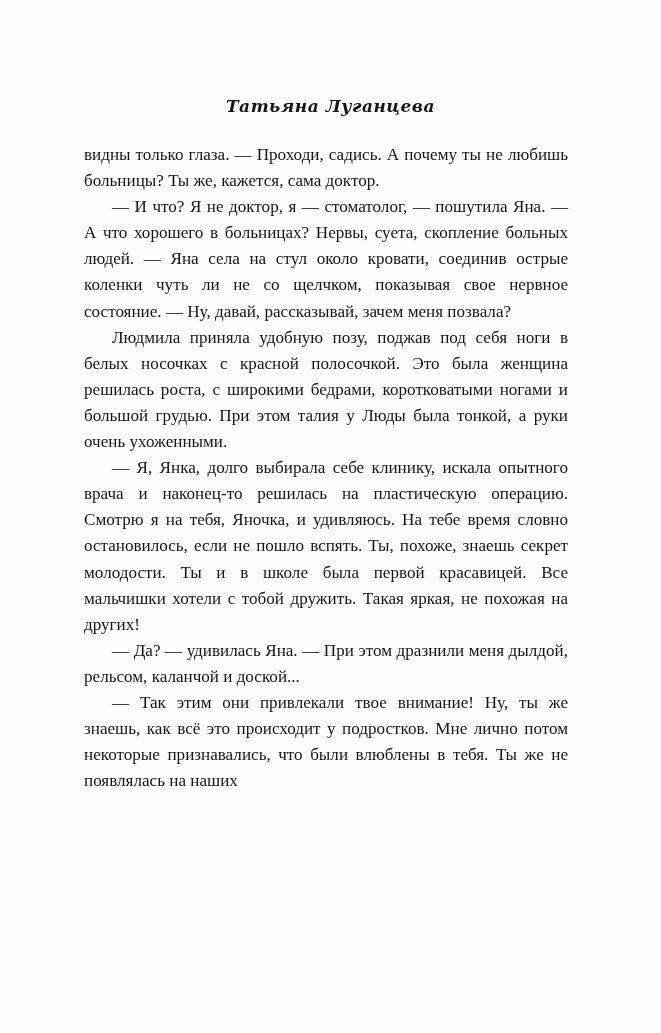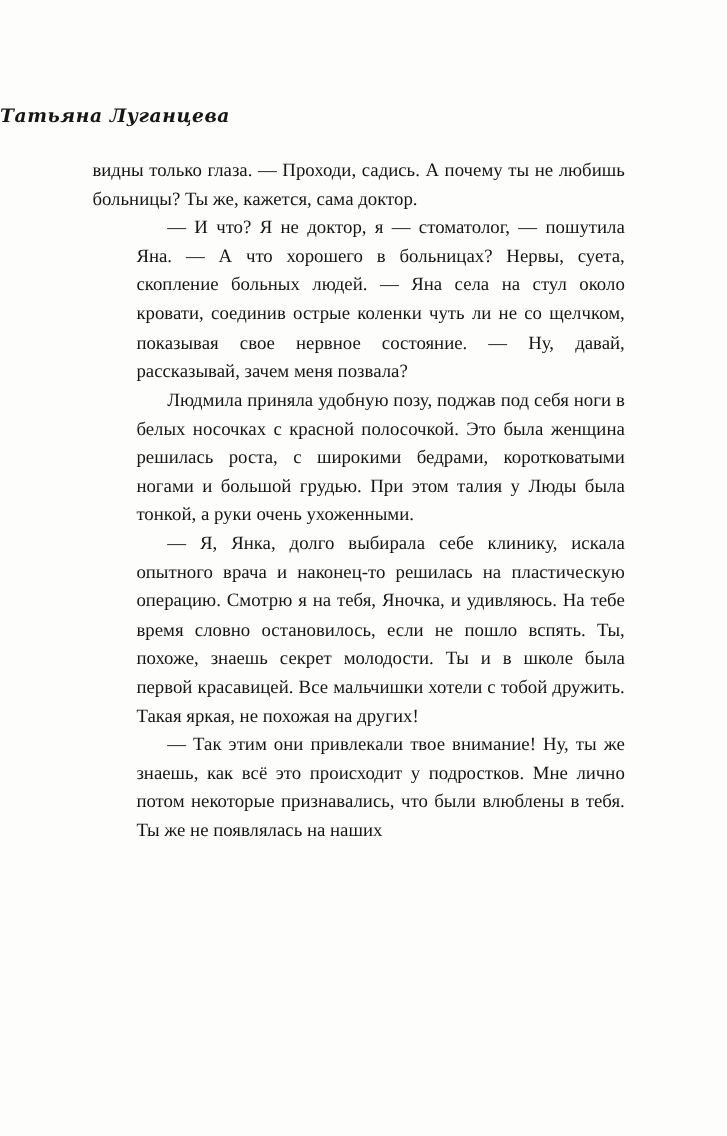--- a/index.html
+++ b/index.html
@@ -20,20 +20,21 @@
     left: 0; top: 0;
     width: 661px;
     height: 1033px;
     background: #fdfdfb;
   }
   .header {
     position: absolute;
     left: 0;
     top: 96px;
     width: 661px;
+    text-align: center;
   }
   .author-name {
     font-family: "DejaVu Serif", serif;
     font-style: italic;
     font-weight: bold;
     font-size: 17px;
     letter-spacing: 0.5px;
     color: #161616;
   }
   .body-text {
@@ -46,21 +47,20 @@
     margin: 0;
     font-size: 17.1px;
     line-height: 26.1px;
     text-align: justify;
     text-justify: inter-word;
     color: #151515;
     hyphens: manual;
   }
   .body-text p.indent {
     text-indent: 28px;
-    margin-left: 40px;
   }
   .footer {
     position: absolute;
     left: 0;
     bottom: 0;
     width: 661px;
     height: 160px;
   }
 </style>
 </head>
@@ -70,20 +70,21 @@
 
   <div class="header">
     <span class="author-name">Татьяна Луганцева</span>
   </div>
 
   <div class="body-text">
     <p>видны только глаза. — Проходи, садись. А почему ты не любишь больницы? Ты же, кажется, сама доктор.</p>
     <p class="indent">— И что? Я не доктор, я — стоматолог, — пошутила Яна. — А что хорошего в больницах? Нервы, суета, скопление больных людей. — Яна села на стул около кровати, соединив острые коленки чуть ли не со щелчком, показывая свое нервное состояние. — Ну, давай, рассказывай, зачем меня позвала?</p>
     <p class="indent">Людмила приняла удобную позу, поджав под себя ноги в белых носочках с красной полосочкой. Это была женщина решилась роста, с широкими бедрами, коротковатыми ногами и большой грудью. При этом талия у Люды была тонкой, а руки очень ухоженными.</p>
     <p class="indent">— Я, Янка, долго выбирала себе клинику, искала опытного врача и наконец-то решилась на пластическую операцию. Смотрю я на тебя, Яночка, и удивляюсь. На тебе время словно остановилось, если не пошло вспять. Ты, похоже, знаешь секрет молодости. Ты и в школе была первой красавицей. Все мальчишки хотели с тобой дружить. Такая яркая, не похожая на других!</p>
+    <p class="indent">— Да? — удивилась Яна. — При этом дразнили меня дылдой, рельсом, каланчой и доской...</p>
     <p class="indent">— Так этим они привлекали твое внимание! Ну, ты же знаешь, как всё это происходит у подростков. Мне лично потом некоторые признавались, что были влюблены в тебя. Ты же не появлялась на наших</p>
   </div>
 
   <div class="footer">
     
     
   </div>
 
 </div>
 

